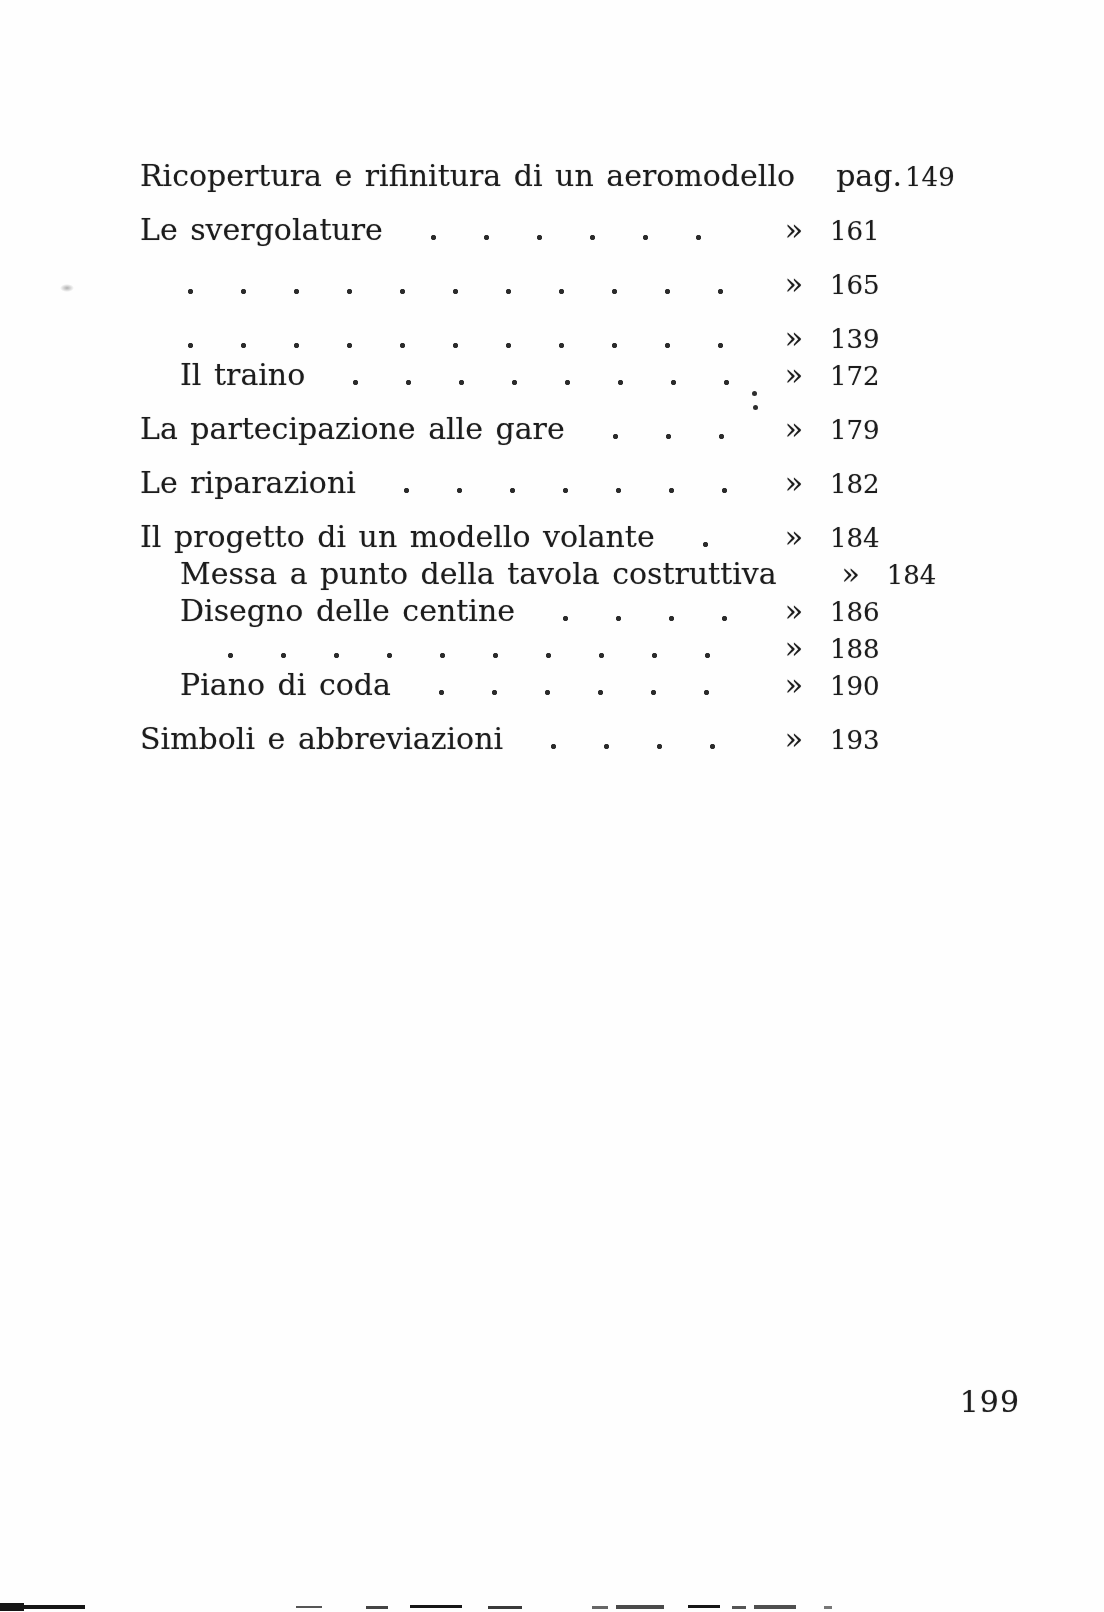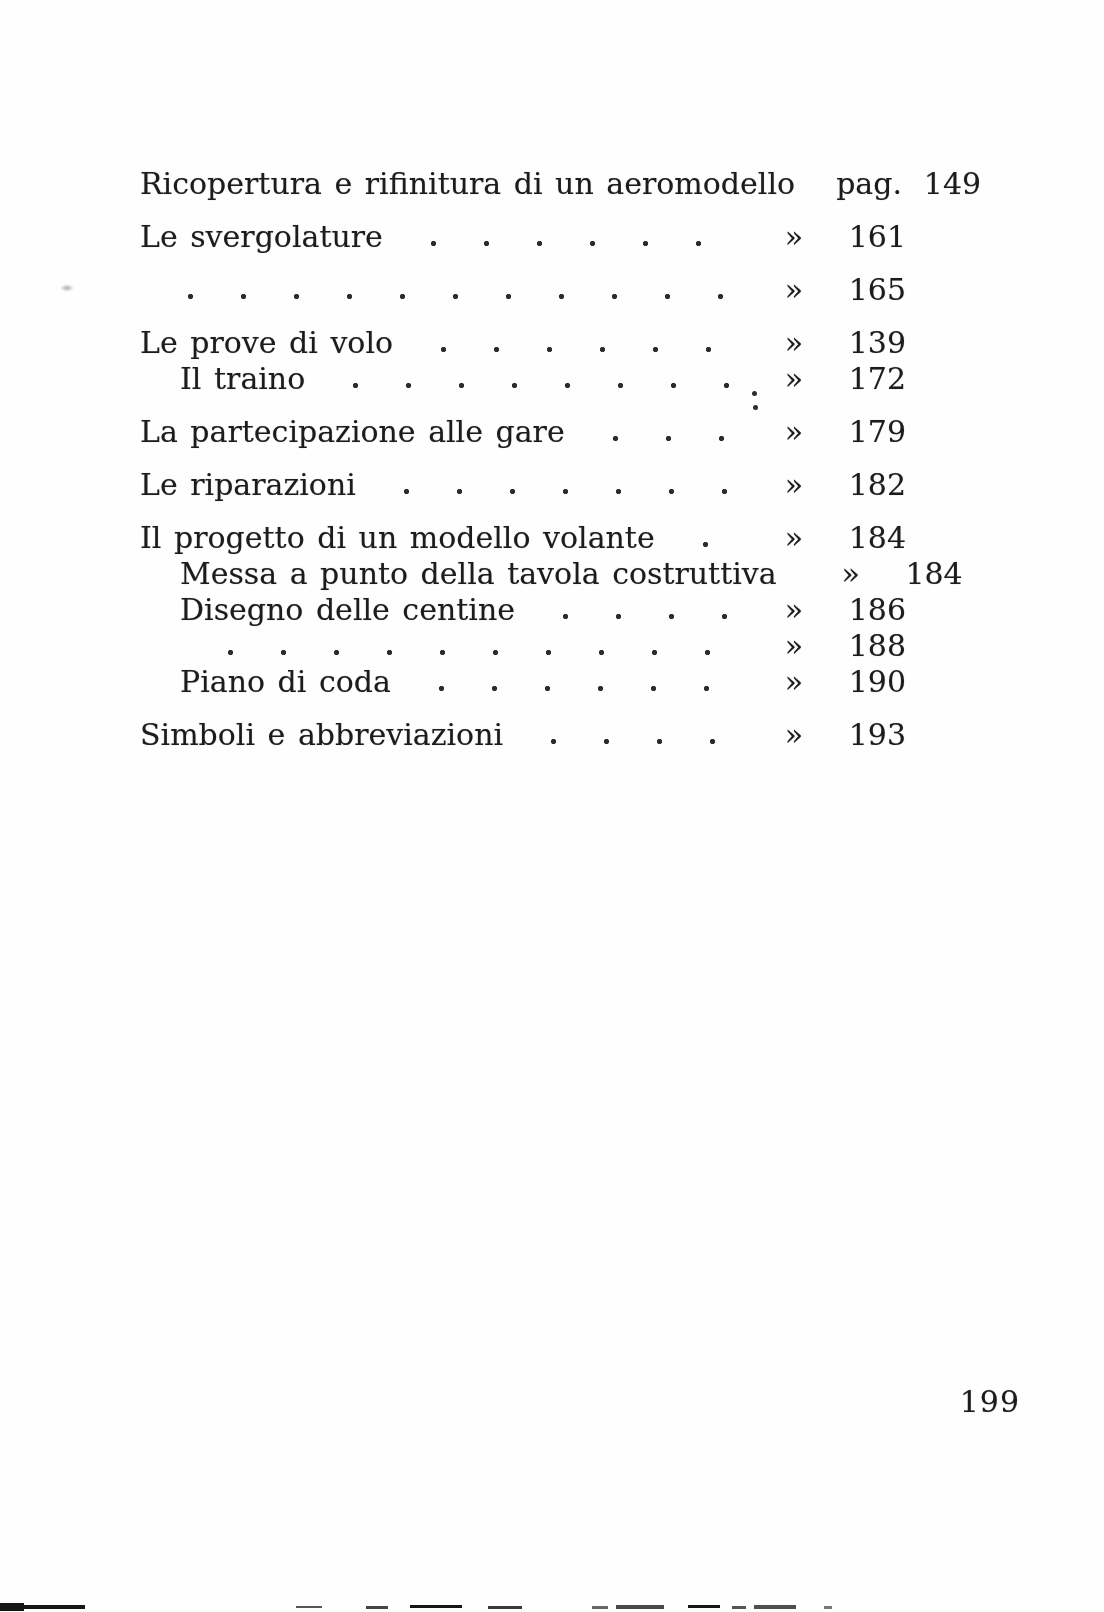--- a/index.html
+++ b/index.html
@@ -34,21 +34,21 @@
     font-size: 30px;
     margin-top: 17px;
     word-spacing: 3px;
     text-shadow: 0 0 1px rgba(25,25,25,0.35);
   }
   .toc-row.indent {
     margin-top: 0;
     padding-left: 40px;
   }
   .toc-row:first-child {
-    margin-top: 8px;
+    margin-top: 0;
   }
   .toc-title {
     white-space: nowrap;
     flex: 0 0 auto;
   }
   .leader {
     flex: 1 1 auto;
     align-self: flex-end;
     height: 7px;
     margin: 0 14px 8px 24px;
@@ -58,22 +58,22 @@
     background-position: left center;
     min-width: 0;
   }
   .unit {
     flex: 0 0 72px;
     text-align: center;
     white-space: nowrap;
   }
   .pnum {
     flex: 0 0 76px;
-    text-align: right;
-    font-size: 30px;
+    text-align: left;
+    font-size: 26px;
     white-space: nowrap;
   }
   
   .footer-num {
     position: absolute;
     top: 1384px;
     left: 0;
     width: 1020px;
     text-align: right;
     font-size: 30px;
@@ -132,21 +132,20 @@
         <span class="leader"></span>
         <span class="unit">»</span>
         <span class="pnum">161</span>
       </div>
       <div class="toc-row">
         <span class="leader"></span>
         <span class="unit">»</span>
         <span class="pnum">165</span>
       </div>
       <div class="toc-row">
-        <span class="toc-title">Le prove di volo</span>
         <span class="leader"></span>
         <span class="unit">»</span>
         <span class="pnum">139</span>
       </div>
       <div class="toc-row indent">
         <span class="toc-title">Il traino</span>
         <span class="leader"></span>
         <span class="unit">»</span>
         <span class="pnum">172</span>
       </div>

